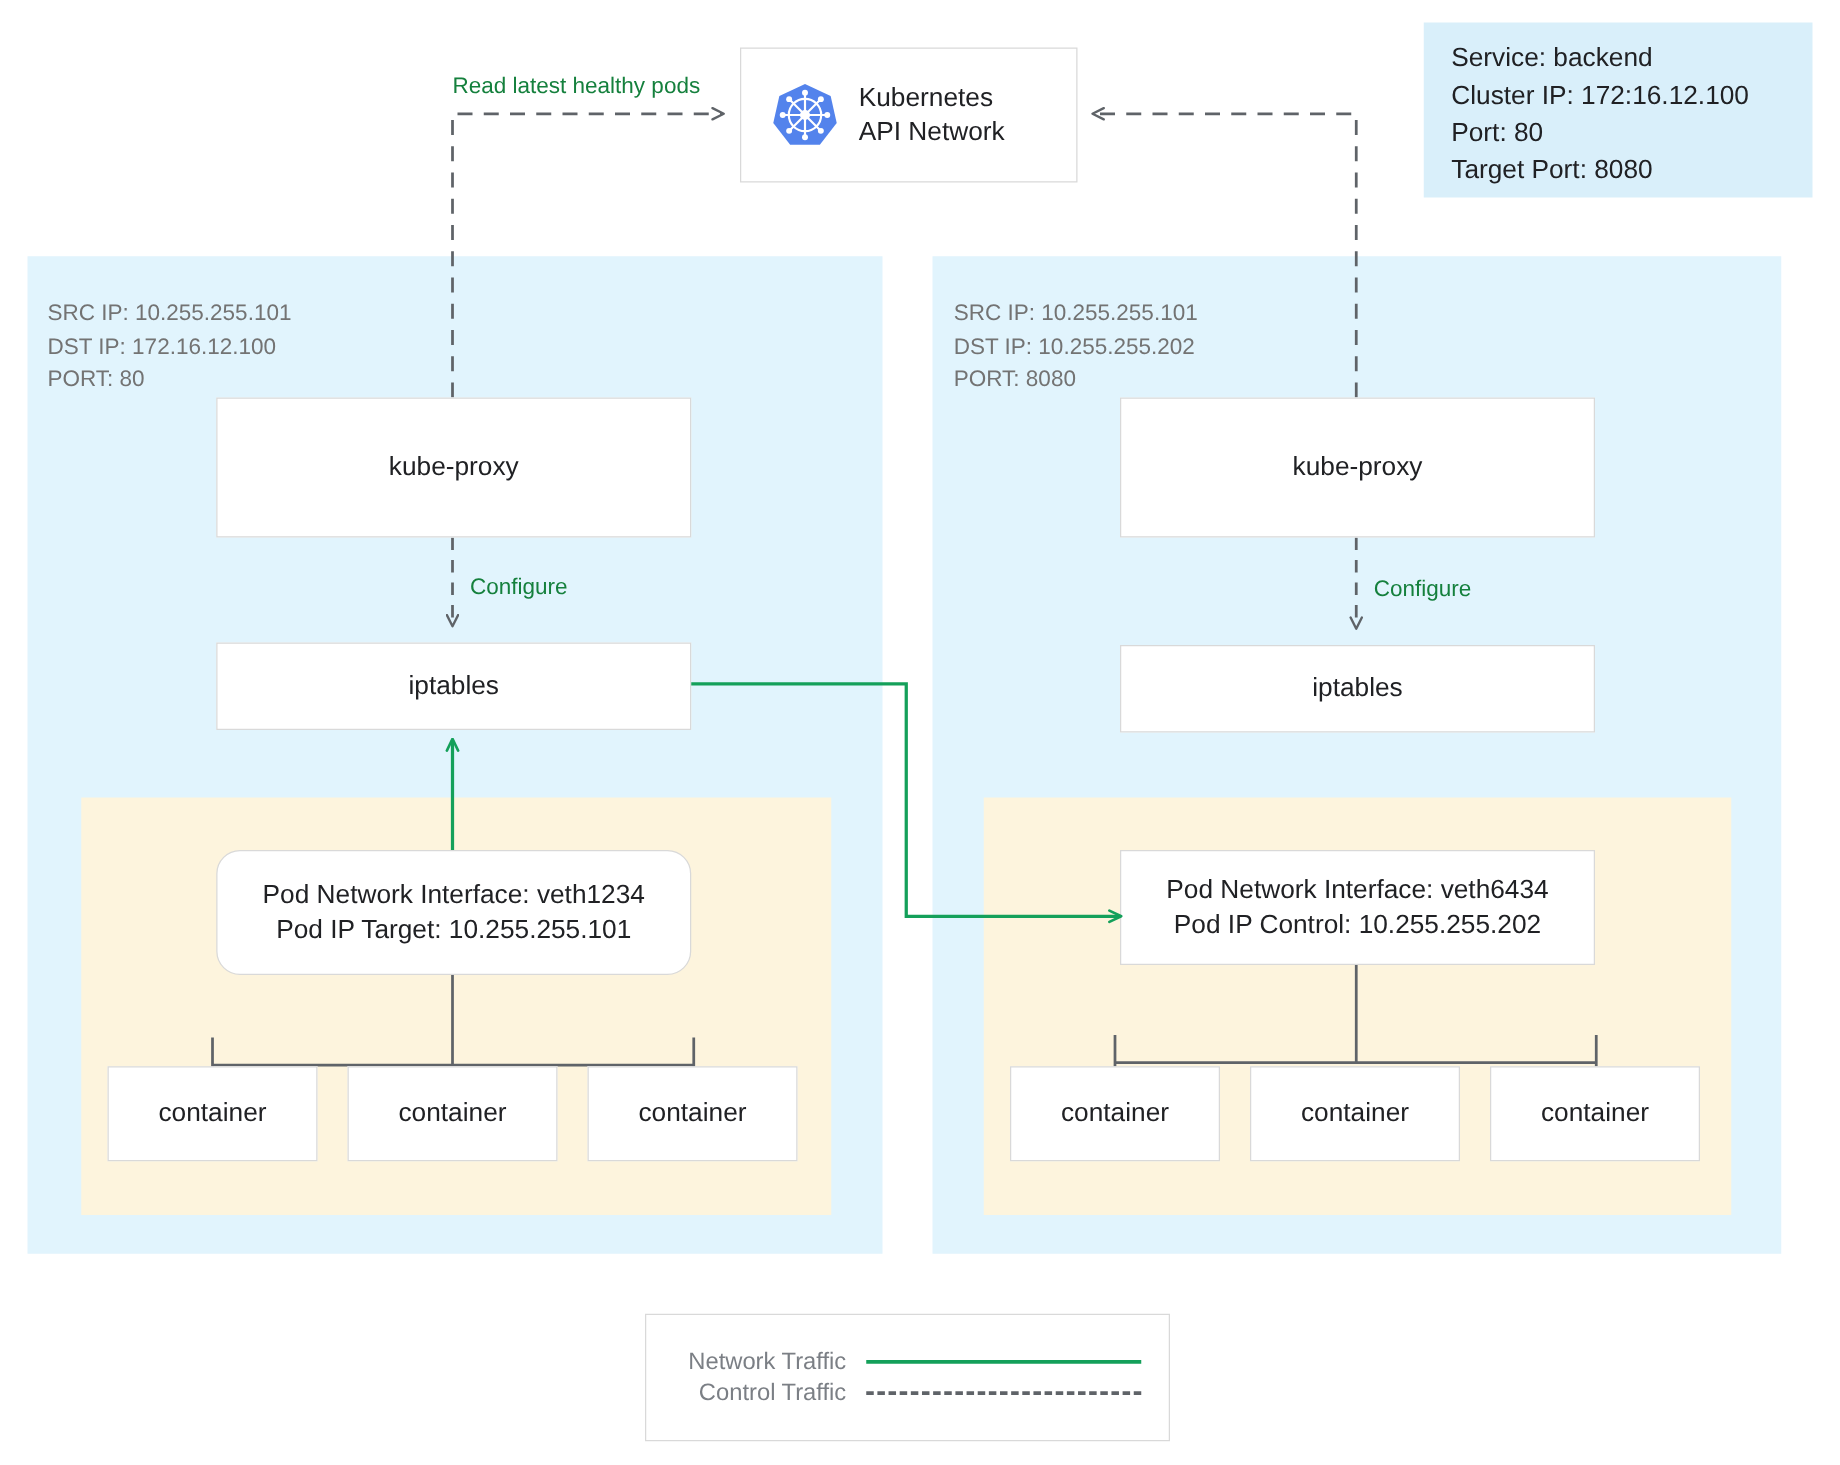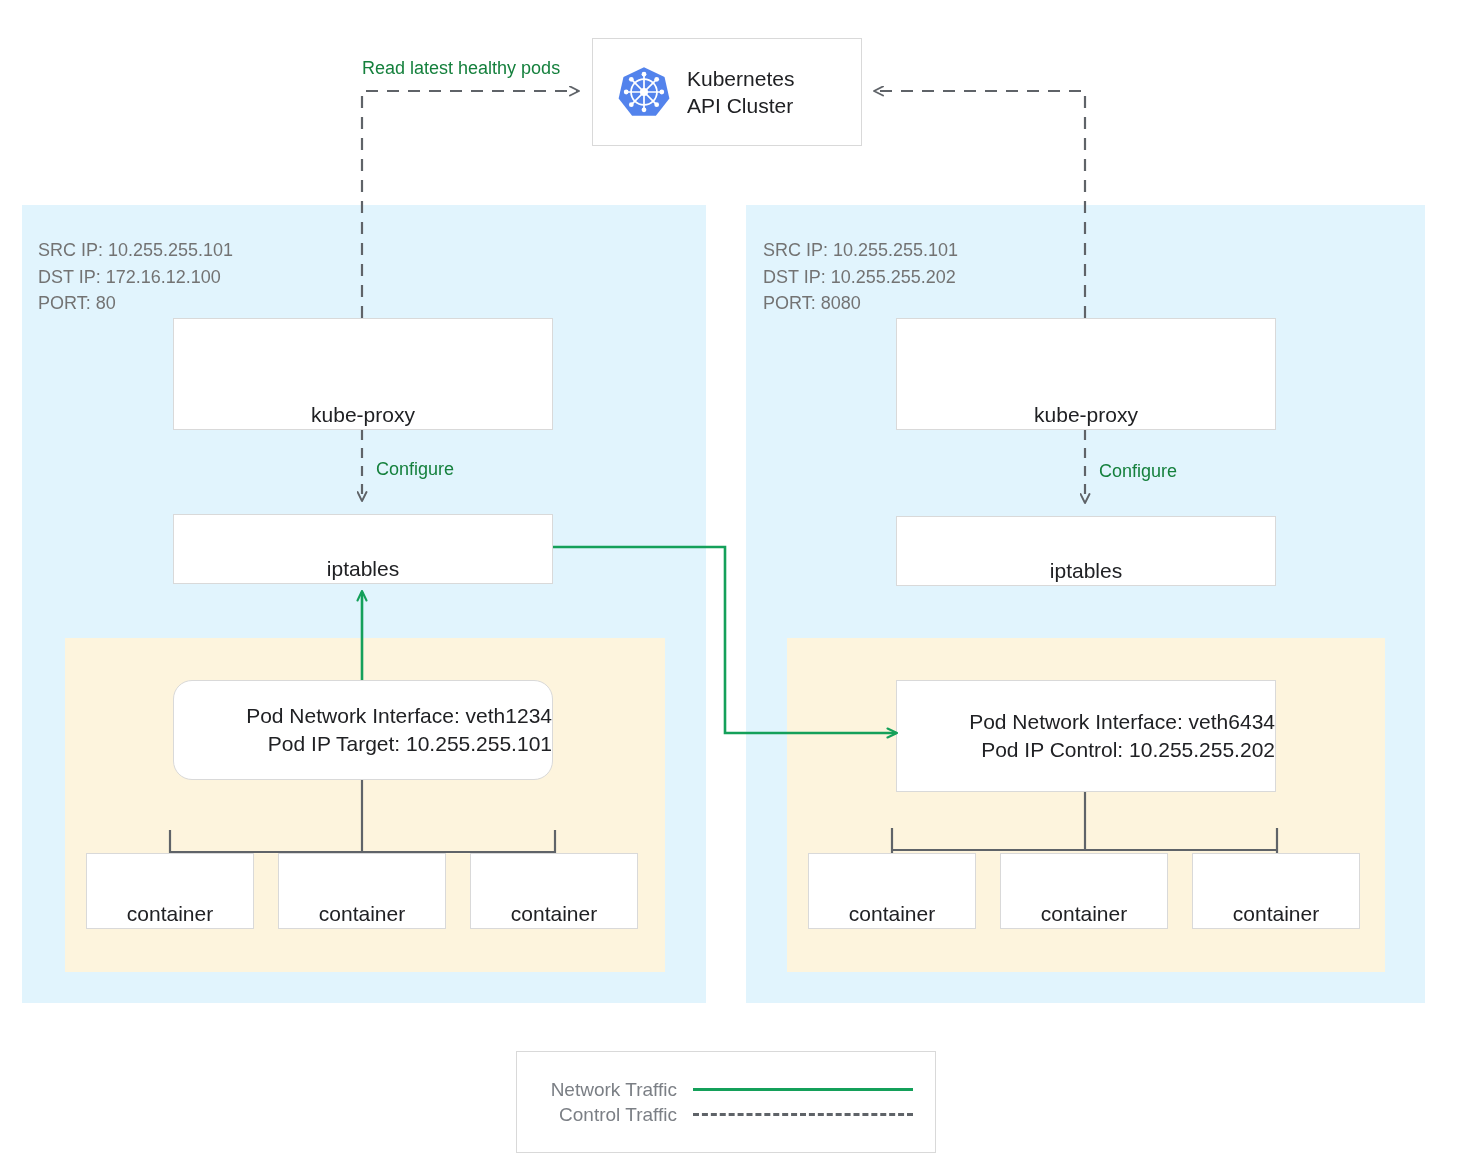--- a/index.html
+++ b/index.html
@@ -15,21 +15,21 @@
   }
   #canvas { position: absolute; inset: 0; }
 
   .abs { position: absolute; }
 
   
   .wbox {
     background: #ffffff;
     border: 1px solid #d9d9d9;
     display: flex;
-    align-items: flex-end;
+    align-items: center;
     justify-content: center;
     text-align: center;
     color: #202124;
     font-size: 21px;
     line-height: 1.32;
     z-index: 5;
   }
   .node-region {
     background: #e1f4fd;
     z-index: 1;
@@ -188,26 +188,32 @@
           <circle cx="73.5" cy="73.5" r="4.4"></circle>
           <circle cx="50" cy="83" r="4.4"></circle>
           <circle cx="26.5" cy="73.5" r="4.4"></circle>
           <circle cx="17" cy="50" r="4.4"></circle>
           <circle cx="26.5" cy="26.5" r="4.4"></circle>
         </g>
       </svg>
     </span>
     <span class="api-text">
       <span>Kubernetes</span><br>
-      <span>API Cluster</span>
+      <span>API Network</span>
     </span>
   </div>
 
   <div class="abs edge-label" style="left:362px; top:58px;">Read latest healthy pods</div>
 
+  <div class="abs info-box" style="left:1139px; top:18px; width:311px; height:140px;">
+    <div>Service: backend</div>
+    <div>Cluster IP: 172:16.12.100</div>
+    <div>Port: 80</div>
+    <div>Target Port: 8080</div>
+  </div>
 
   <div class="abs node-meta" style="left:38px; top:237px;">SRC IP: 10.255.255.101
 DST IP: 172.16.12.100
 PORT: 80</div>
 
   <div class="abs wbox" style="left:173px; top:318px; width:380px; height:112px;">
     <span>kube-proxy</span>
   </div>
 
   <div class="abs edge-label" style="left:376px; top:459px;">Configure</div>
@@ -238,21 +244,21 @@
   <div class="abs wbox" style="left:896px; top:318px; width:380px; height:112px;">
     <span>kube-proxy</span>
   </div>
 
   <div class="abs edge-label" style="left:1099px; top:461px;">Configure</div>
 
   <div class="abs wbox" style="left:896px; top:516px; width:380px; height:70px;">
     <span>iptables</span>
   </div>
 
-  <div class="abs wbox pod-if" style="left:896px; top:680px; width:380px; height:112px;">
+  <div class="abs wbox pod-if" style="left:896px; top:680px; width:380px; height:92px;">
     <span>Pod Network Interface: veth6434</span>
     <span>Pod IP Control: 10.255.255.202</span>
   </div>
 
   <div class="abs wbox" style="left:808px; top:853px; width:168px; height:76px;">
     <span>container</span>
   </div>
   <div class="abs wbox" style="left:1000px; top:853px; width:168px; height:76px;">
     <span>container</span>
   </div>

